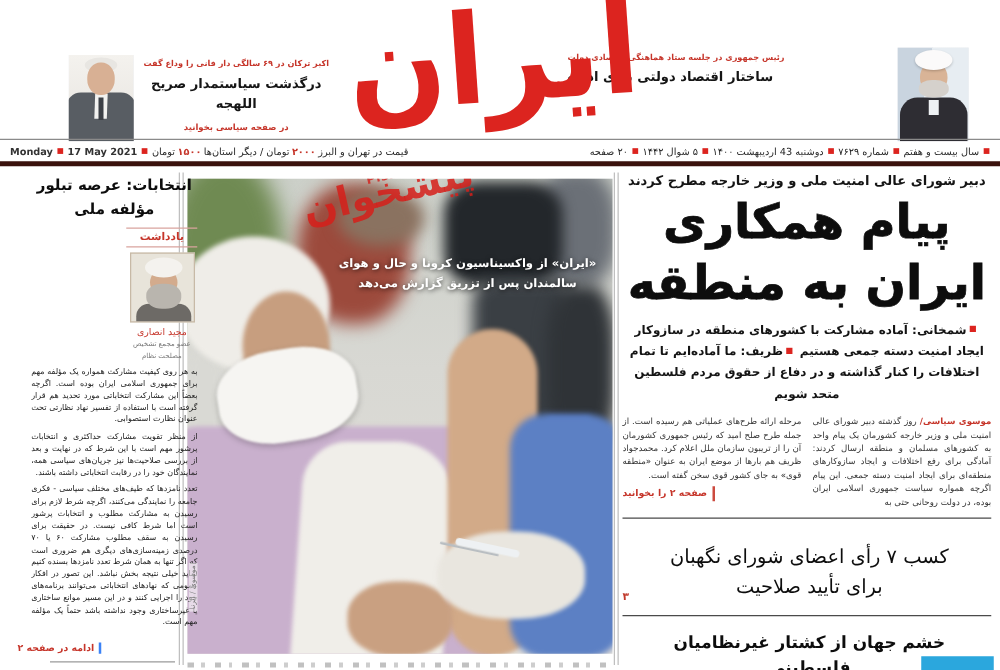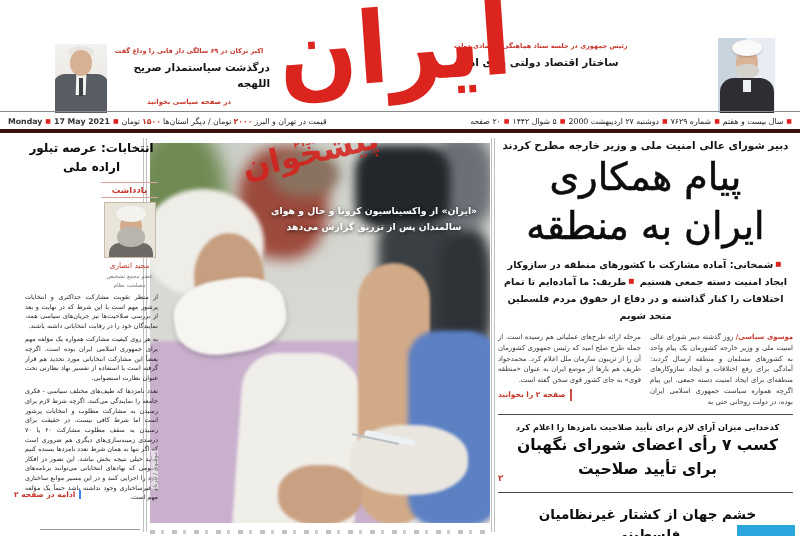--- a/index.html
+++ b/index.html
@@ -18,21 +18,21 @@
   .logo{position:absolute;top:-10px;left:288px;width:224px;height:132px;color:var(--brand-red);
         font-size:92px;font-weight:bold;text-align:center;line-height:1.25;
         transform:rotate(-4deg) scaleY(1.08);z-index:6;}
   .hs-photo{position:absolute;overflow:hidden;background:#eef0f2;}
   .ls-photo{top:44px;left:55px;width:52px;height:69px;}
   .rs-photo{top:38px;left:718px;width:57px;height:75px;}
   .ls-text{position:absolute;top:47px;left:108px;width:162px;text-align:center;}
   .rs-text{position:absolute;top:42px;left:452px;width:262px;text-align:left;direction:rtl;}
   .rs-text{text-align:left;}
   .hs-kicker{font-size:6.5px;color:var(--text-red);font-weight:bold;}
-  .hs-headline{font-size:10.5px;font-weight:bold;color:var(--ink);margin-top:5px;line-height:1.5;text-align:right;}
+  .hs-headline{font-size:10.5px;font-weight:bold;color:var(--ink);margin-top:5px;line-height:1.5;}
   .hs-link{font-size:6.8px;color:var(--text-red);font-weight:bold;margin-top:6px;}
   .rs-text .hs-kicker,.rs-text .hs-headline,.rs-text .hs-link{text-align:left;padding-left:2px;}
 
   .rule-thin{position:absolute;top:111px;left:0;width:800px;height:1px;background:#8a8a8a;}
   .date-row{position:absolute;top:114px;left:8px;width:784px;height:14px;display:flex;align-items:center;
             direction:ltr;font-size:7.8px;color:#222;gap:3px;z-index:4;}
   .date-row .en{direction:ltr;font-weight:bold;color:#333;}
   .sqsep{color:var(--brand-red);font-size:6px;line-height:1;}
   .price{direction:rtl;display:flex;gap:2px;align-items:center;color:#222;}
   .price .num{color:var(--text-red);font-weight:bold;}
@@ -40,34 +40,34 @@
   .rule-thick{position:absolute;top:129px;left:0;width:800px;height:4px;background:var(--dark-rule);}
 
   
   .vdiv{position:absolute;top:138px;height:394px;width:4px;border-left:1px solid #bfbfbf;border-right:1px solid #bfbfbf;}
   .vdiv-left{left:143px;}
   .vdiv-right{left:491px;}
 
   
   .main{position:absolute;top:139px;left:498px;width:295px;}
   .main-kicker{text-align:center;font-weight:bold;font-size:10.5px;color:var(--ink);}
-  .main-headline{text-align:center;font-weight:normal;font-size:38px;line-height:1.28;color:#0d0d0d;
+  .main-headline{text-align:center;font-weight:bold;font-size:38px;line-height:1.28;color:#0d0d0d;
                  -webkit-text-stroke:.6px #0d0d0d;margin-top:2px;}
   .summary{margin-top:7px;font-size:9.6px;font-weight:bold;line-height:1.75;color:#141414;text-align:center;padding:0 2px;}
   .sq{color:var(--brand-red);font-size:6.5px;vertical-align:2px;margin:0 2px;}
   .bodycols{display:flex;gap:9px;margin-top:8px;direction:rtl;}
   .bcol{width:143px;font-size:6.9px;line-height:1.55;text-align:justify;color:#333;}
   .byline{color:var(--text-red);font-weight:bold;}
   .page-ref-wrap{margin-top:3px;text-align:left;}
   .page-ref{display:inline-block;font-size:7.5px;color:var(--text-red);font-weight:bold;
             border-right:2px solid #cc4a3f;padding-right:4px;}
   .hr{border:0;border-top:1px solid #4a4a4a;margin:7px 0 5px 0;height:0;}
   .sec{position:relative;padding:2px 10px 4px 14px;}
   .sec-kicker{text-align:center;font-size:8.3px;font-weight:bold;color:#111;}
-  .sec-headline{text-align:center;font-size:15.5px;font-weight:bold;color:#0d0d0d;line-height:1.5;margin-top:2px;}
+  .sec-headline{text-align:center;font-size:15.5px;font-weight:normal;color:#0d0d0d;line-height:1.5;margin-top:12px;}
   .sec-headline2{text-align:center;font-size:13.5px;font-weight:bold;color:#0d0d0d;line-height:1.5;margin-top:4px;}
   .pagenum{position:absolute;left:0;bottom:2px;color:#c0392b;font-size:8.5px;font-weight:bold;}
   .teal-box{position:absolute;left:737px;top:525px;width:58px;height:11px;background:var(--accent-cyan);}
 
   
   .photo{position:absolute;top:143px;left:150px;width:340px;height:380px;overflow:hidden;
          background:linear-gradient(180deg,#ccd0c9 0%,#d8d8d3 40%,#e2dfda 100%);}
   .photo div{position:absolute;}
   .ph-foliage{left:-18px;top:-20px;width:95px;height:150px;background:#6f8a52;border-radius:50%;filter:blur(9px);}
   .ph-redshirt{left:88px;top:4px;width:90px;height:112px;background:#9c4a3c;border-radius:45%;filter:blur(7px);}
@@ -115,21 +115,21 @@
   .author-photo{width:52px;height:56px;margin:0 auto;border:1px solid #c7b9a6;position:relative;overflow:hidden;background:#e8e4da;}
   .author-photo div{position:absolute;}
   .ap-turban{left:11px;top:3px;width:30px;height:16px;background:#f4f2ee;border-radius:50%;}
   .ap-face{left:15px;top:12px;width:22px;height:22px;background:#d3ab8d;border-radius:50%;}
   .ap-beard{left:12px;top:24px;width:28px;height:20px;background:#b9b5ae;border-radius:45%;}
   .ap-robe{left:4px;top:40px;width:44px;height:16px;background:#6d6a66;border-radius:10px 10px 0 0;}
   .author-name{color:var(--text-red);font-weight:normal;font-size:7.5px;margin-top:3px;}
   .author-role{color:#777;font-size:5.6px;line-height:1.5;margin-top:2px;}
   .op-body1{flex:1;font-size:6.4px;line-height:1.5;text-align:justify;color:#222;}
   .op-p{font-size:6.4px;line-height:1.5;text-align:justify;color:#222;margin-top:4px;}
-  .opinion-more{position:absolute;top:490px;left:14px;font-size:7.5px;color:var(--text-red);font-weight:bold;
+  .opinion-more{position:absolute;top:514px;left:14px;font-size:7.5px;color:var(--text-red);font-weight:bold;
                 border-right:2px solid #3b82f6;padding-right:4px;}
   .opinion-endline{position:absolute;top:529px;left:40px;width:100px;height:1px;background:#9a9a9a;}
 
   
   .hs-photo div{position:absolute;}
   .tk-bg{left:0;top:0;width:52px;height:69px;background:linear-gradient(180deg,#f4f2ee,#e6e3de);}
   .tk-hair{left:13px;top:2px;width:26px;height:12px;background:#e8e6e2;border-radius:50%;}
   .tk-face{left:15px;top:6px;width:22px;height:26px;background:#d8b094;border-radius:48%;}
   .tk-suit{left:-2px;top:30px;width:56px;height:39px;background:#585d63;border-radius:12px 12px 0 0;}
   .tk-shirt{left:21px;top:31px;width:10px;height:20px;background:#f2f2f0;transform:skewX(-2deg);}
@@ -190,21 +190,21 @@
       <span>تومان / دیگر استان‌ها</span>
       <span class="num">۱۵۰۰</span>
       <span>تومان</span>
     </span>
     <span class="issue">
       <span class="sqsep">■</span>
       <span>سال بیست و هفتم</span>
       <span class="sqsep">■</span>
       <span>شماره ۷۶۲۹</span>
       <span class="sqsep">■</span>
-      <span>دوشنبه ۲۷ اردیبهشت 2000</span>
+      <span>دوشنبه 43 اردیبهشت ۱۴۰۰</span>
       <span class="sqsep">■</span>
       <span>۵ شوال ۱۴۴۲</span>
       <span class="sqsep">■</span>
       <span>۲۰ صفحه</span>
     </span>
   </div>
 
   <div class="rule-thick"></div>
 
   <div class="vdiv vdiv-left"></div>
@@ -225,21 +225,20 @@
         <span class="byline">موسوی سیاسی/</span>
         <span>روز گذشته دبیر شورای عالی امنیت ملی و وزیر خارجه کشورمان یک پیام واحد به کشورهای مسلمان و منطقه ارسال کردند: آمادگی برای رفع اختلافات و ایجاد سازوکارهای منطقه‌ای برای ایجاد امنیت دسته جمعی. این پیام اگرچه همواره سیاست جمهوری اسلامی ایران بوده، در دولت روحانی حتی به</span>
       </div>
       <div class="bcol">
         <span>مرحله ارائه طرح‌های عملیاتی هم رسیده است. از جمله طرح صلح امید که رئیس جمهوری کشورمان آن را از تریبون سازمان ملل اعلام کرد. محمدجواد ظریف هم بارها از موضع ایران به عنوان «منطقه قوی» به جای کشور قوی سخن گفته است.</span>
         <div class="page-ref-wrap"><span class="page-ref">صفحه ۲ را بخوانید</span></div>
       </div>
     </div>
     <div class="hr"></div>
     <div class="sec">
-      <div class="sec-kicker">کدخدایی میزان آرای لازم برای تأیید صلاحیت نامزدها را اعلام کرد</div>
       <div class="sec-headline">
         <span>کسب ۷ رأی اعضای شورای نگهبان</span><br>
         <span>برای تأیید صلاحیت</span>
       </div>
       <span class="pagenum">۳</span>
     </div>
     <div class="hr"></div>
     <div class="sec">
       <div class="sec-headline2">خشم جهان از کشتار غیرنظامیان فلسطینی</div>
 
@@ -276,38 +275,38 @@
       <span>«ایران» از واکسیناسیون کرونا و حال و هوای</span><br>
       <span>سالمندان پس از تزریق گزارش می‌دهد</span>
     </div>
     <div class="ph-credit">موسوی / ایرنا</div>
   </div>
   <div class="caption-clip"></div>
 
   <div class="opinion">
     <div class="op-title">
       <span>انتخابات: عرصه تبلور</span><br>
-      <span>اراده ملی</span>
+      <span>مؤلفه ملی</span>
     </div>
     <div class="op-row">
       <div class="op-side">
         <div class="note-tag">یادداشت</div>
         <div class="author-photo">
           <div class="ap-robe"></div>
           <div class="ap-face"></div>
           <div class="ap-beard"></div>
           <div class="ap-turban"></div>
         </div>
         <div class="author-name">مجید انصاری</div>
         <div class="author-role">
           <span>عضو مجمع تشخیص</span><br>
           <span>مصلحت نظام</span>
         </div>
       </div>
     </div>
+    <div class="op-p">به هر روی کیفیت مشارکت همواره یک مؤلفه مهم برای جمهوری اسلامی ایران بوده است. اگرچه بعضاً این مشارکت انتخاباتی مورد تحدید هم قرار گرفته است با استفاده از تفسیر نهاد نظارتی تحت عنوان نظارت استصوابی.</div>
     <div class="op-p">از منظر تقویت مشارکت حداکثری و انتخابات پرشور مهم است با این شرط که در نهایت و بعد از بررسی صلاحیت‌ها نیز جریان‌های سیاسی همه، نمایندگان خود را در رقابت انتخاباتی داشته باشند.</div>
-    <div class="op-p">به هر روی کیفیت مشارکت همواره یک مؤلفه مهم برای جمهوری اسلامی ایران بوده است. اگرچه بعضاً این مشارکت انتخاباتی مورد تحدید هم قرار گرفته است با استفاده از تفسیر نهاد نظارتی تحت عنوان نظارت استصوابی.</div>
     <div class="op-p">تعدد نامزدها که طیف‌های مختلف سیاسی - فکری جامعه را نمایندگی می‌کنند، اگرچه شرط لازم برای رسیدن به مشارکت مطلوب و انتخابات پرشور است اما شرط کافی نیست. در حقیقت برای رسیدن به سقف مطلوب مشارکت ۶۰ یا ۷۰ درصدی زمینه‌سازی‌های دیگری هم ضروری است که اگر تنها به همان شرط تعدد نامزدها بسنده کنیم شاید خیلی نتیجه بخش نباشد. این تصور در افکار عمومی که نهادهای انتخاباتی می‌توانند برنامه‌های خود را اجرایی کنند و در این مسیر موانع ساختاری یا غیرساختاری وجود نداشته باشد حتماً یک مؤلفه مهم است.</div>
   </div>
   <div class="opinion-more">ادامه در صفحه ۲</div>
   <div class="opinion-endline"></div>
 
 </div>
 
 </body></html>

